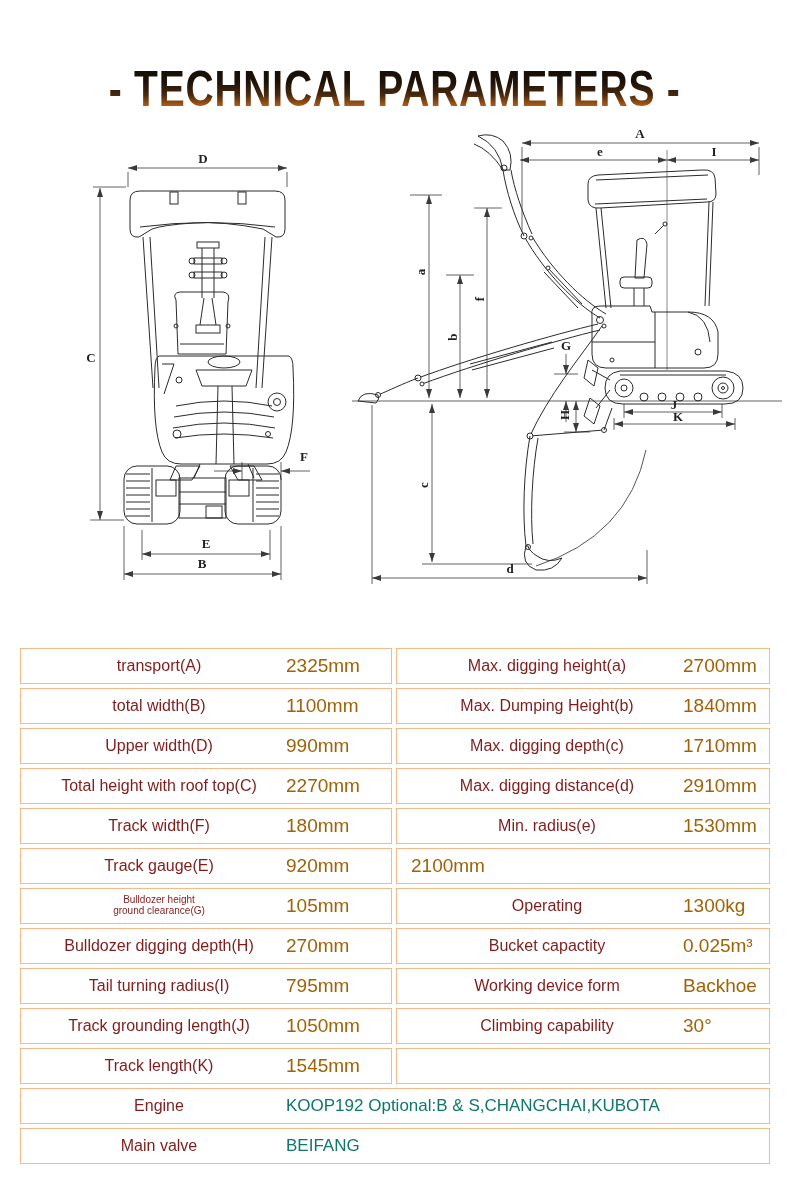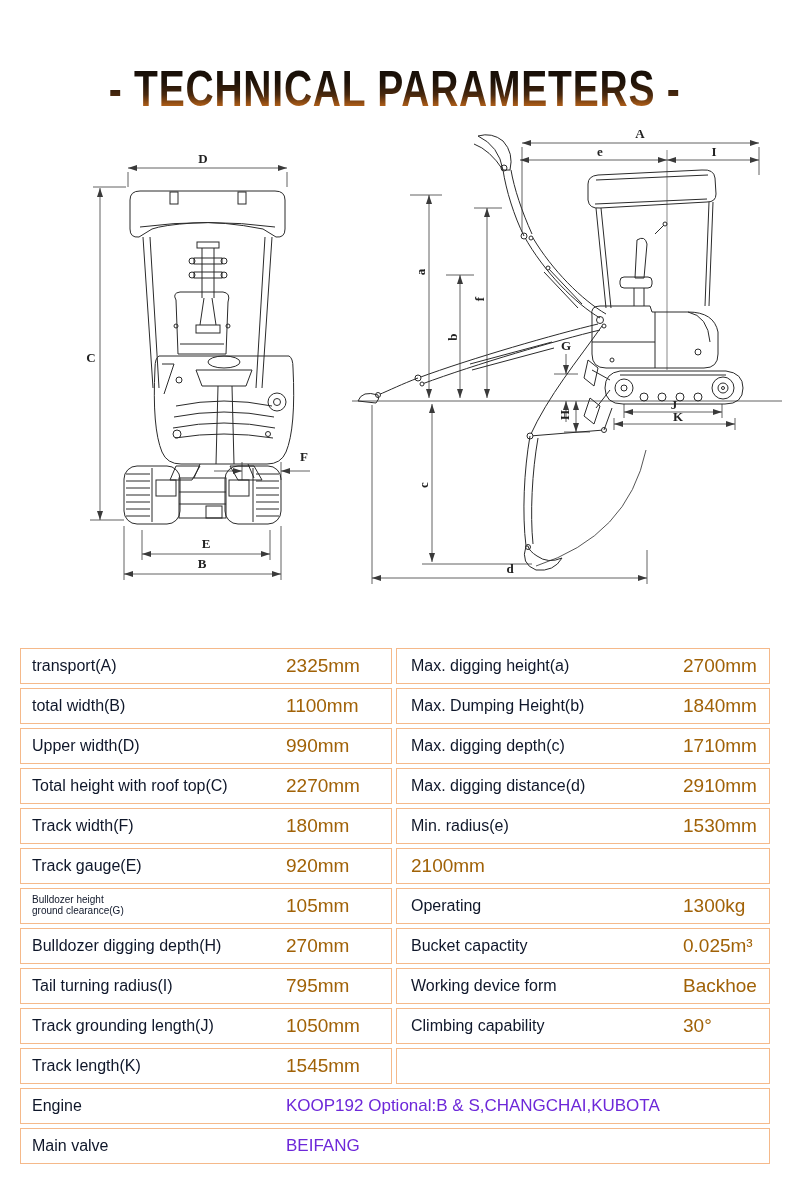--- a/index.html
+++ b/index.html
@@ -14,26 +14,26 @@
   .drawings{position:relative;height:494px;}
   svg.front{position:absolute;left:80px;top:10px;}
   svg.side{position:absolute;left:352px;top:0;}
   svg text{font-family:"Liberation Serif",serif;font-size:13px;font-weight:bold;fill:#222;}
   .spec-table{margin:34px 20px 0 20px;}
   .row{display:flex;gap:4px;margin-bottom:4px;}
   .cell{border:1px solid #f5b98a;height:34px;display:flex;align-items:center;background:#fff;box-sizing:content-box;}
   .cell.left{width:361px;padding-left:11px;}
   .cell.right{width:360px;padding-left:14px;}
   .cell.full{width:739px;padding-left:11px;}
-  .label{font-size:16px;color:#0f172a;width:254px;flex:none;line-height:1.08;}
+  .label{font-size:16px;color:#7f1d1d;width:254px;flex:none;line-height:1.08;text-align:center;}
   .cell.right .label{width:272px;}
   .label.sm{font-size:13.5px;}
   .label.two-line{font-size:10px;white-space:pre-line;}
   .value{font-size:19px;color:#a16207;white-space:nowrap;}
-  .value.vsm{font-size:17px;color:#6d28d9;}
+  .value.vsm{font-size:17px;color:#0f766e;}
 </style>
 </head>
 <body>
 
 <div class="title-wrap">
   <h1 class="title">- TECHNICAL PARAMETERS -</h1>
 </div>
 
 <div class="drawings">
 

